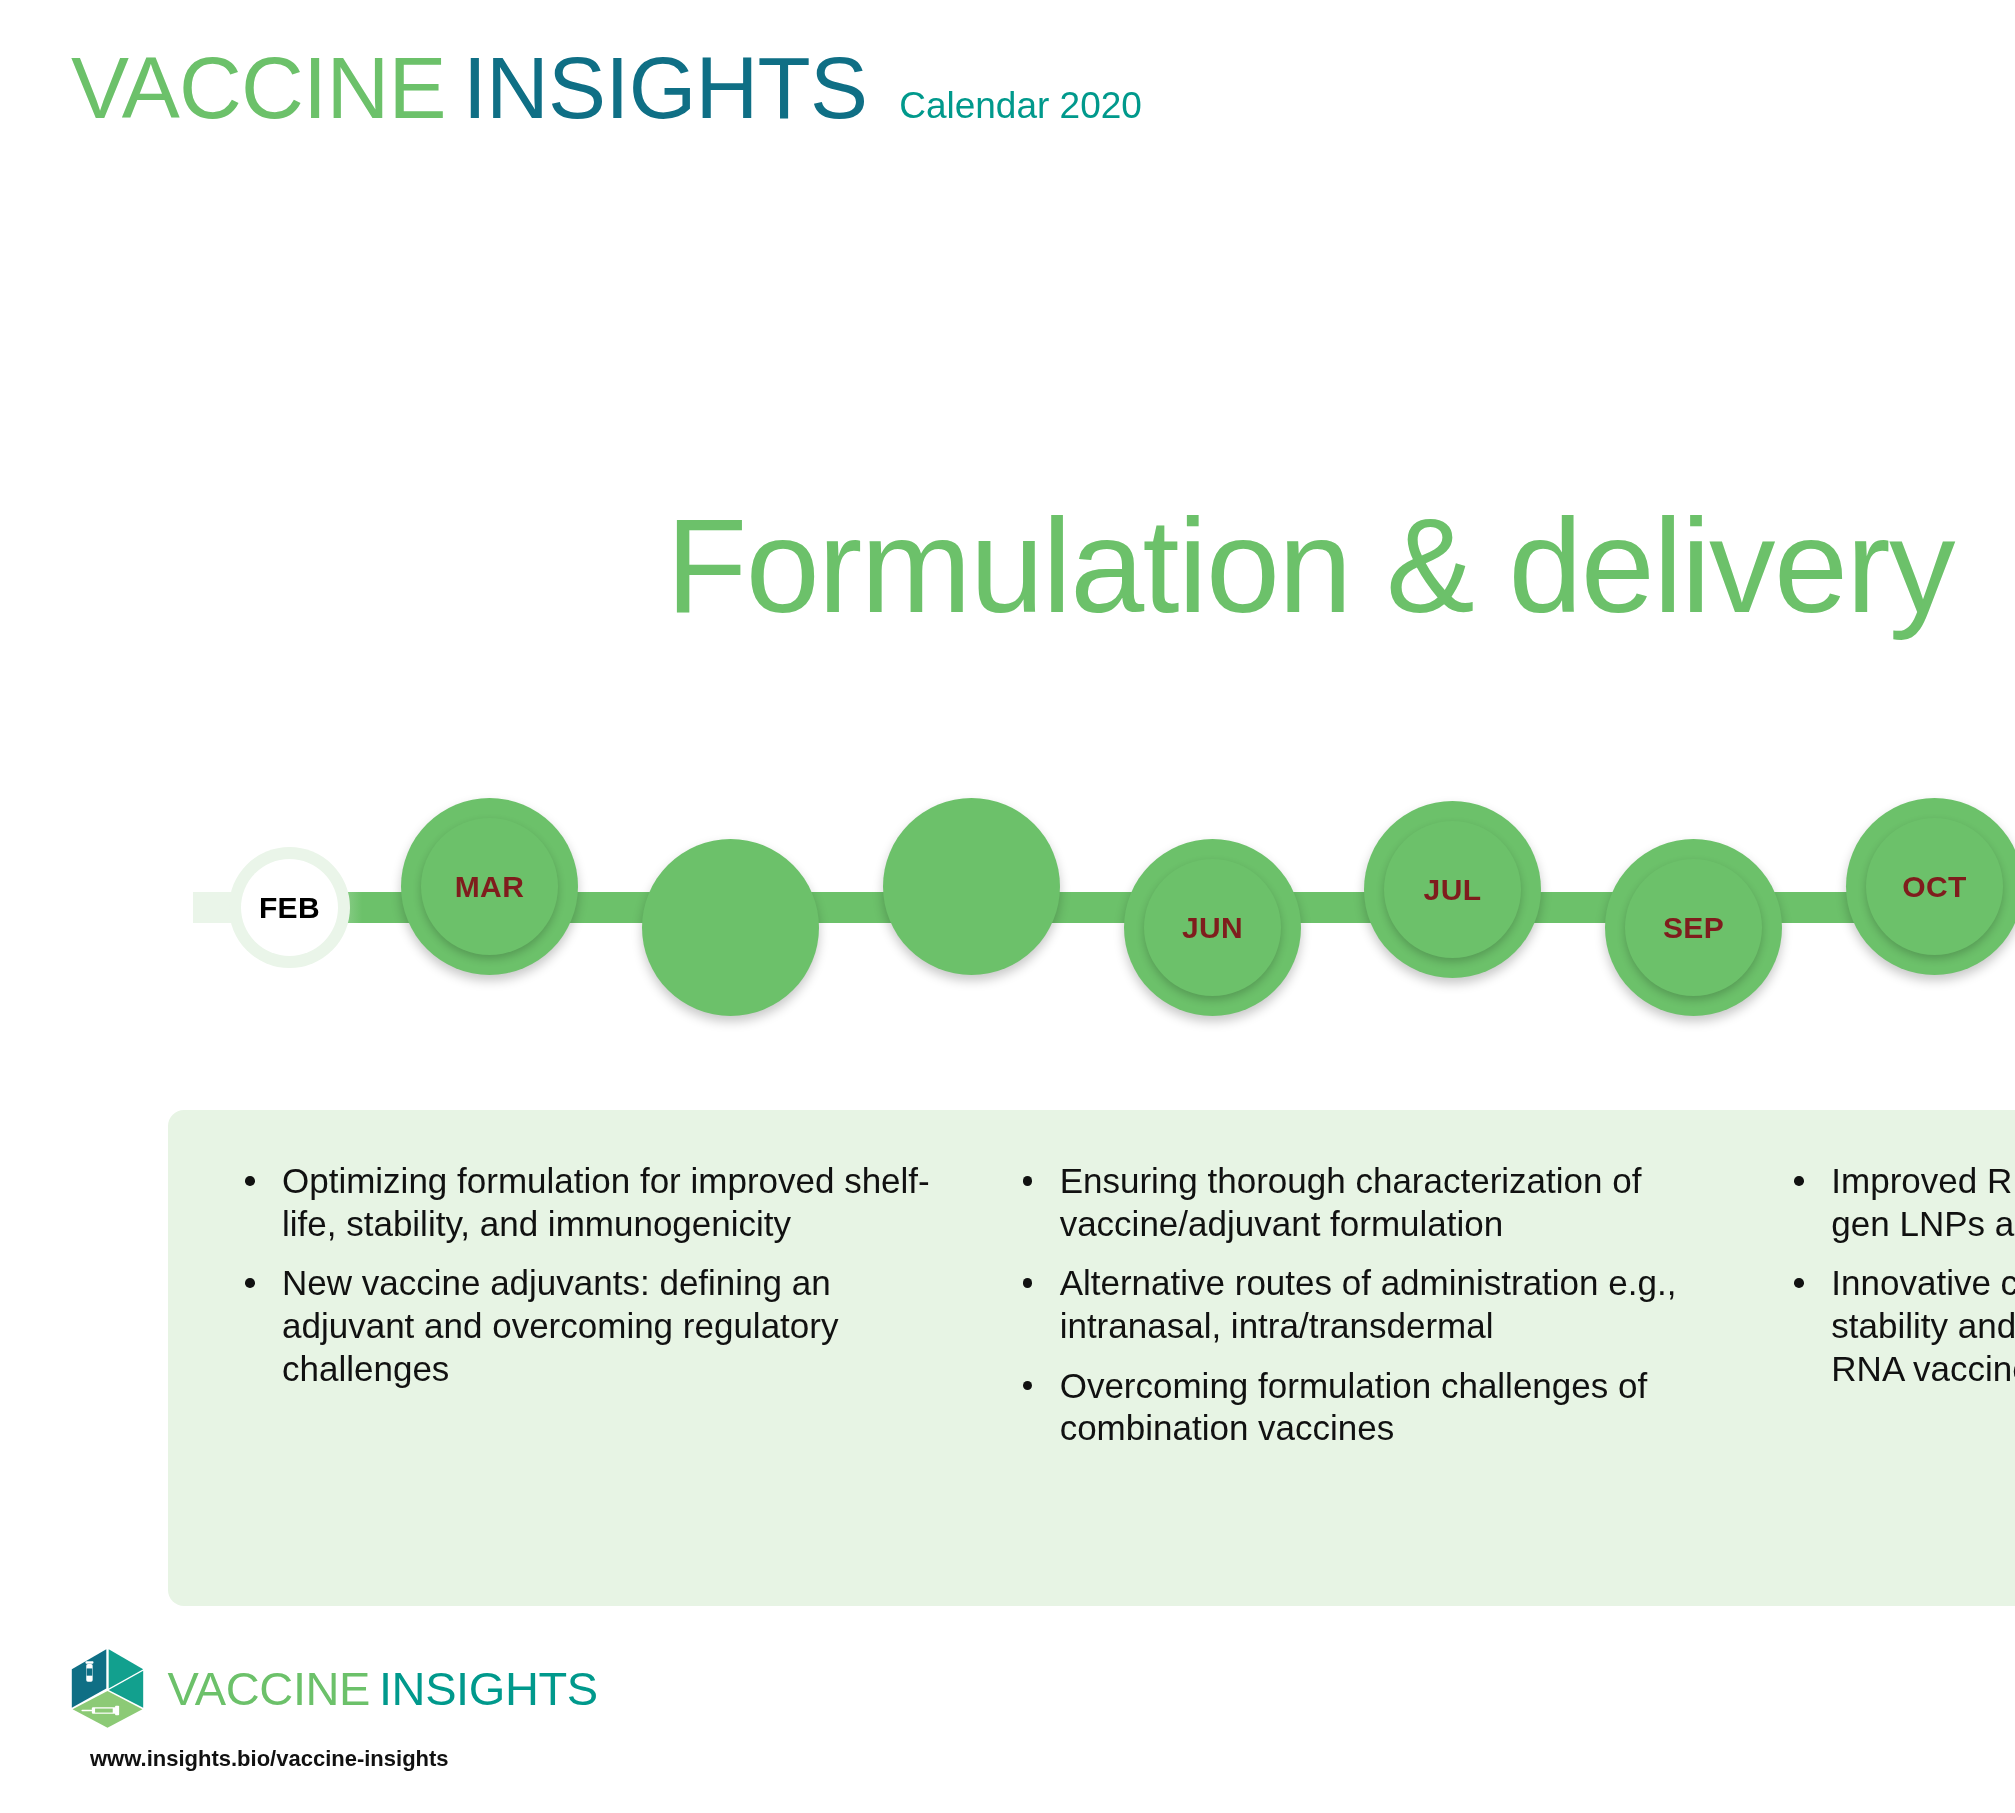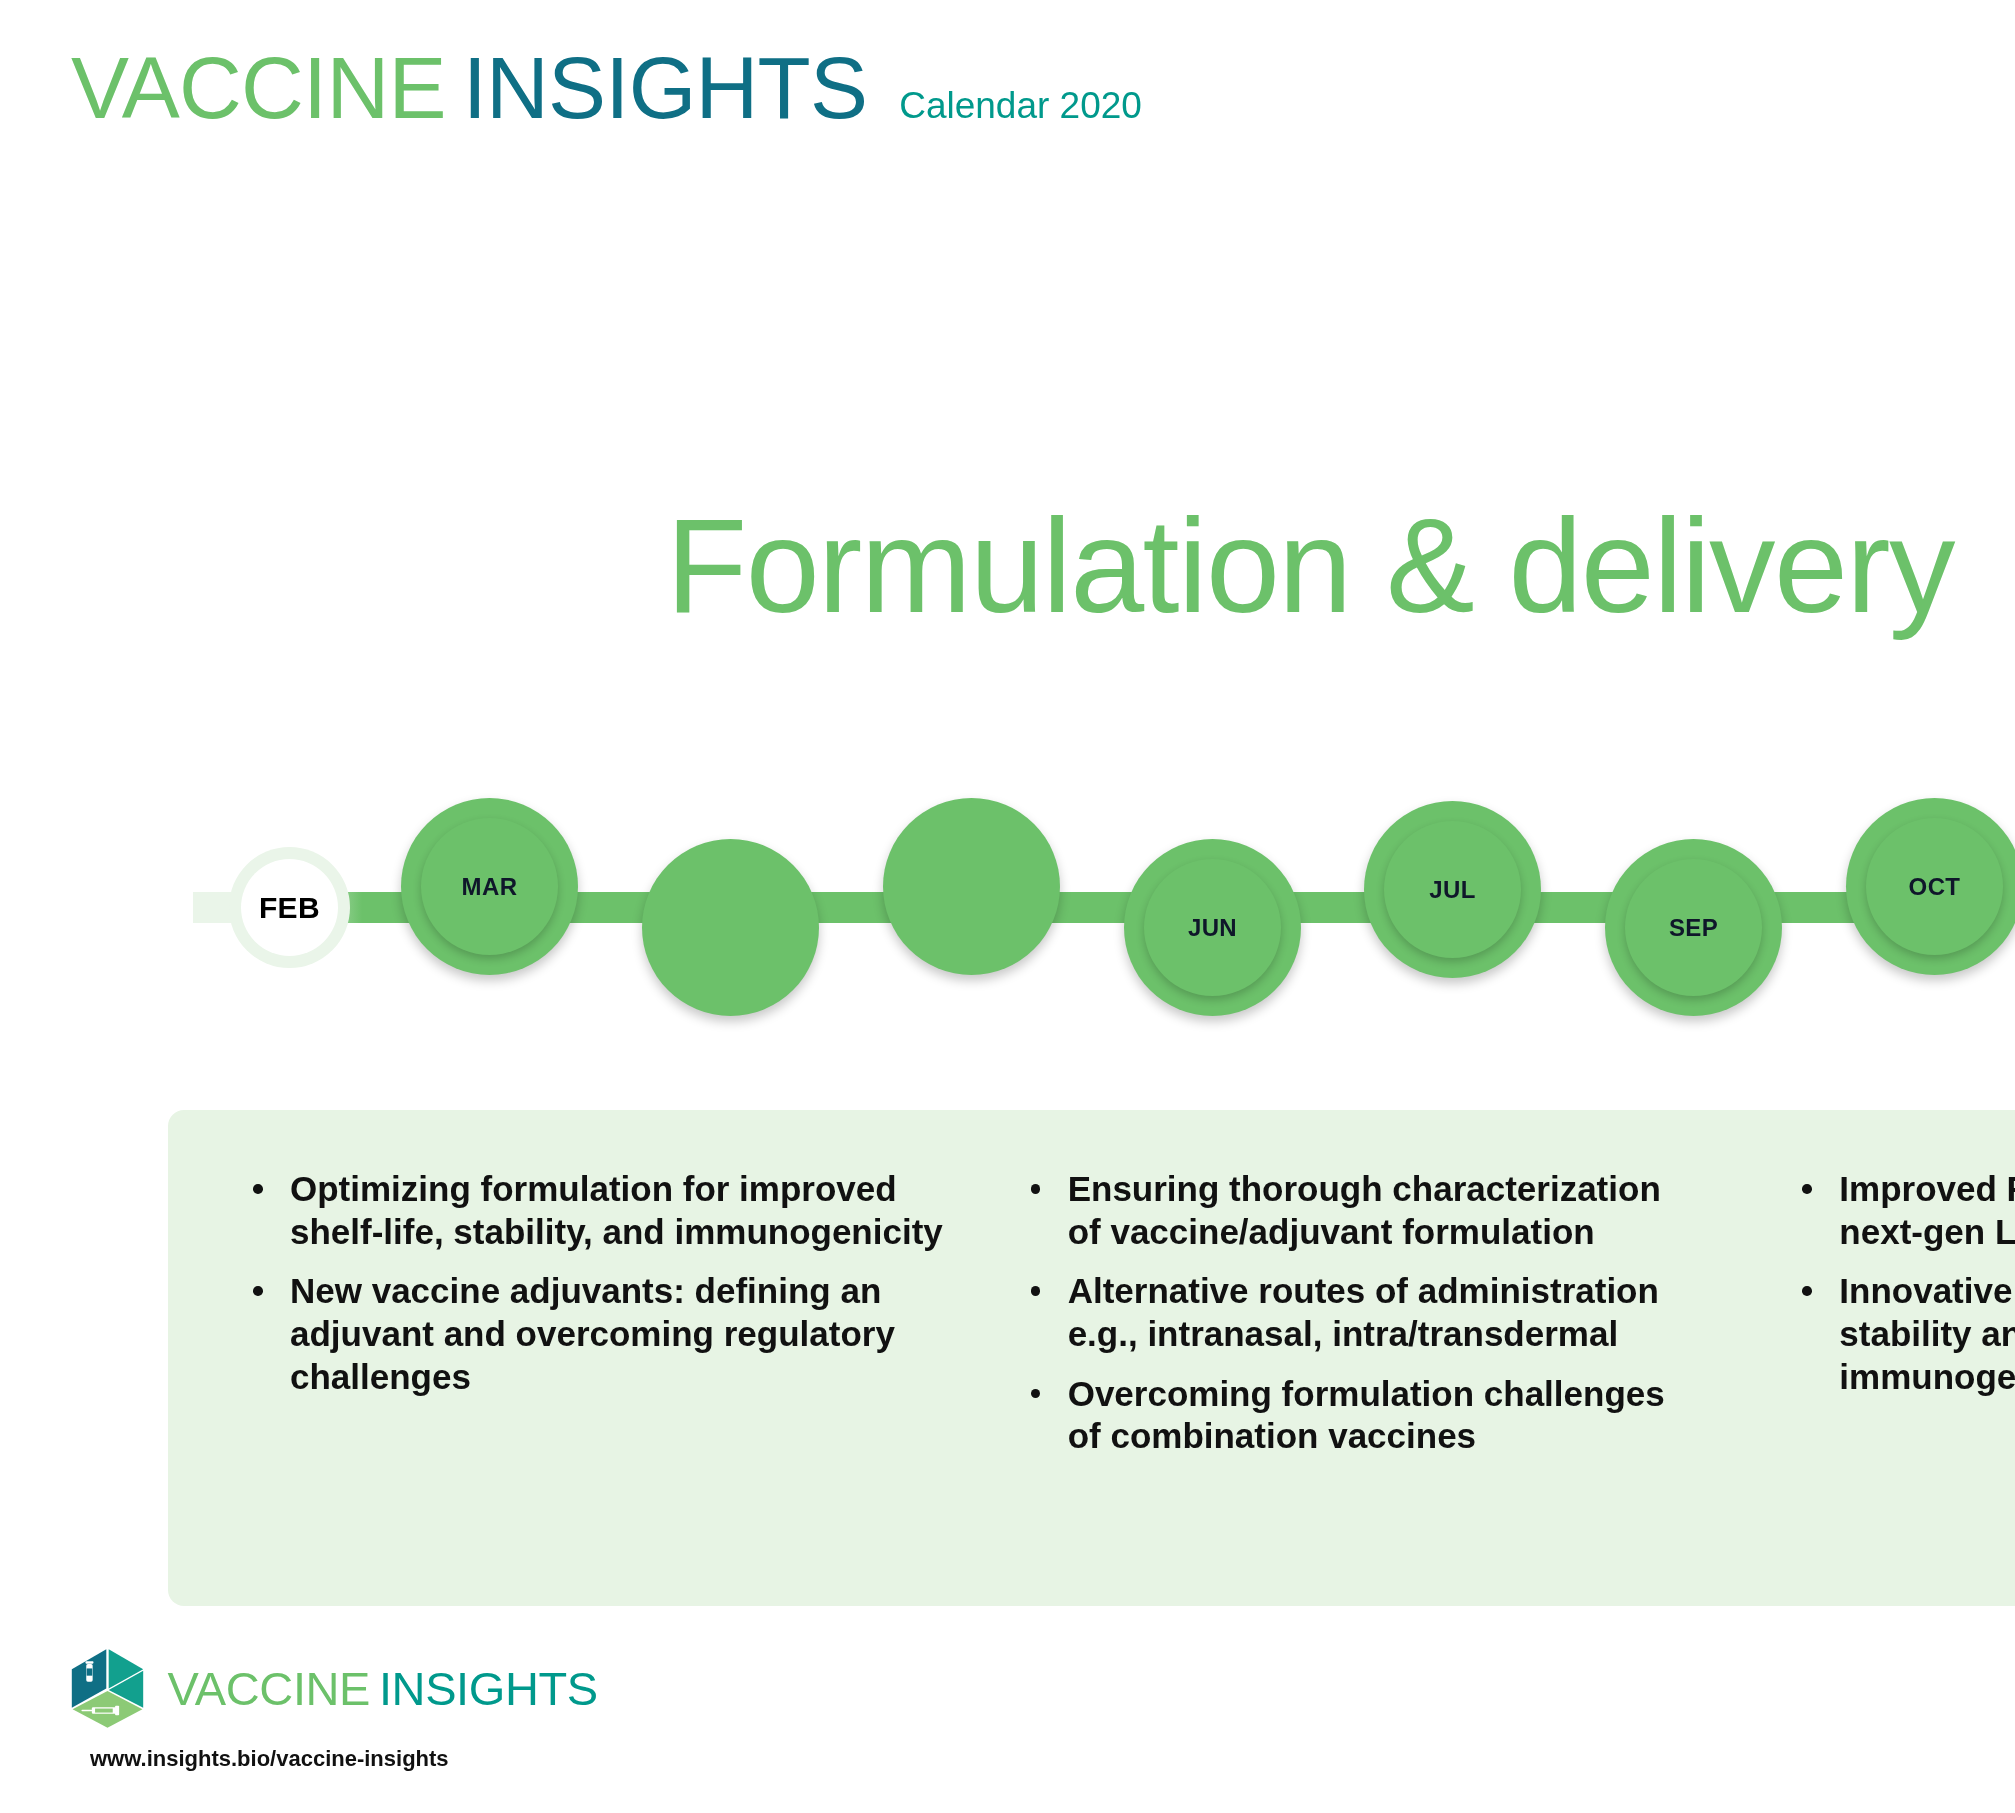--- a/index.html
+++ b/index.html
@@ -101,22 +101,22 @@
   .month-disc {
     position: absolute;
     border-radius: 50%;
     background: #6cc16a;
     box-shadow: 0 4px 8px rgba(0,0,0,0.20);
     display: flex;
     align-items: center;
     justify-content: center;
   }
   .month-label {
-    color: #0f172a;
-    font-size: 24px;
+    color: #7f1d1d;
+    font-size: 30px;
     font-weight: 700;
     letter-spacing: 0.4px;
   }
   .month-node.muted .month-ring {
     background: #eaf5e9;
     box-shadow: none;
   }
   .month-node.muted .month-disc {
     background: #ffffff;
     box-shadow: none;
@@ -140,24 +140,23 @@
     box-sizing: border-box;
   }
   .bullet-col {
     box-sizing: border-box;
     padding-top: 42px;
   }
   #col-0 { width: 810px; padding-left: 44px; padding-right: 16px; }
   #col-1 { width: 758px; padding-left: 12px; padding-right: 16px; }
   #col-2 { width: 760px; padding-left: 26px; padding-right: 16px; }
   .bullet-col ul {
-    margin: 16px;
+    margin: 8px;
     padding: 0;
     list-style: none;
-    font-weight: bold;
   }
   .bullet-col li {
     position: relative;
     padding-left: 62px;
     margin-bottom: 17px;
     font-size: 35px;
     line-height: 1.22;
     color: #111111;
   }
   .bullet-col li::before {

